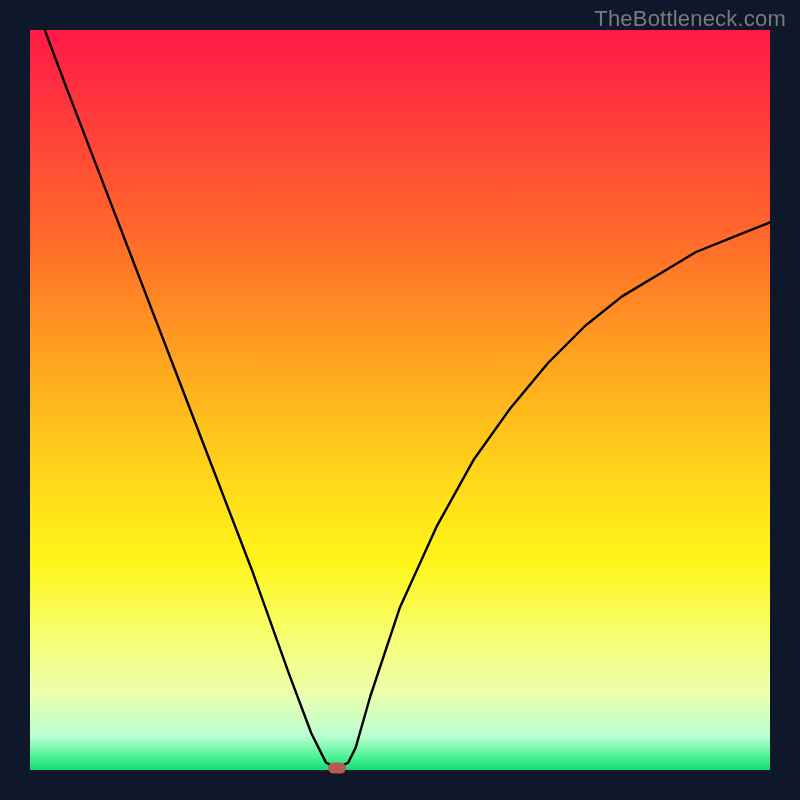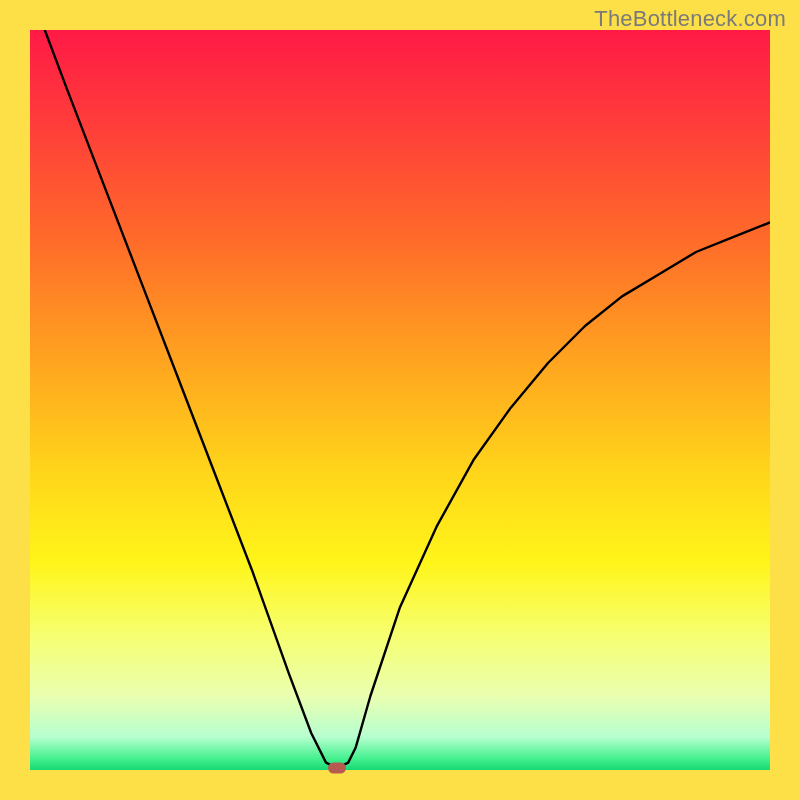--- a/index.html
+++ b/index.html
@@ -7,21 +7,21 @@
     padding: 0;
     width: 800px;
     height: 800px;
     overflow: hidden;
     background: #000;
     font-family: Arial, Helvetica, sans-serif;
   }
   .frame {
     position: absolute;
     inset: 0;
-    background: #fde047;
+    background: #0f172a;
     padding-left: 44px;
   }
   .plot-area {
     position: absolute;
     left: 30px;
     top: 30px;
     width: 740px;
     height: 740px;
   }
   .watermark {

